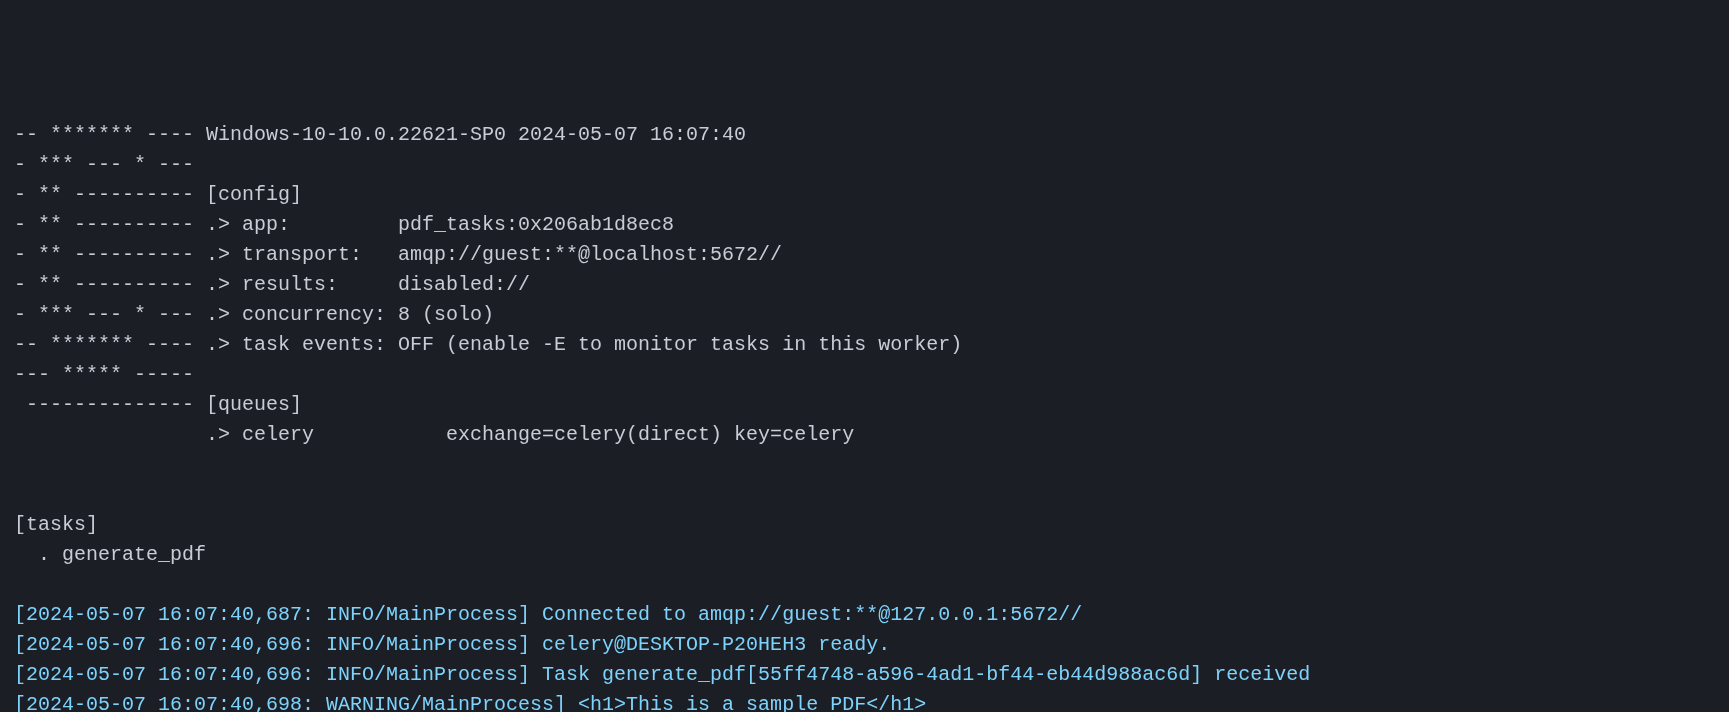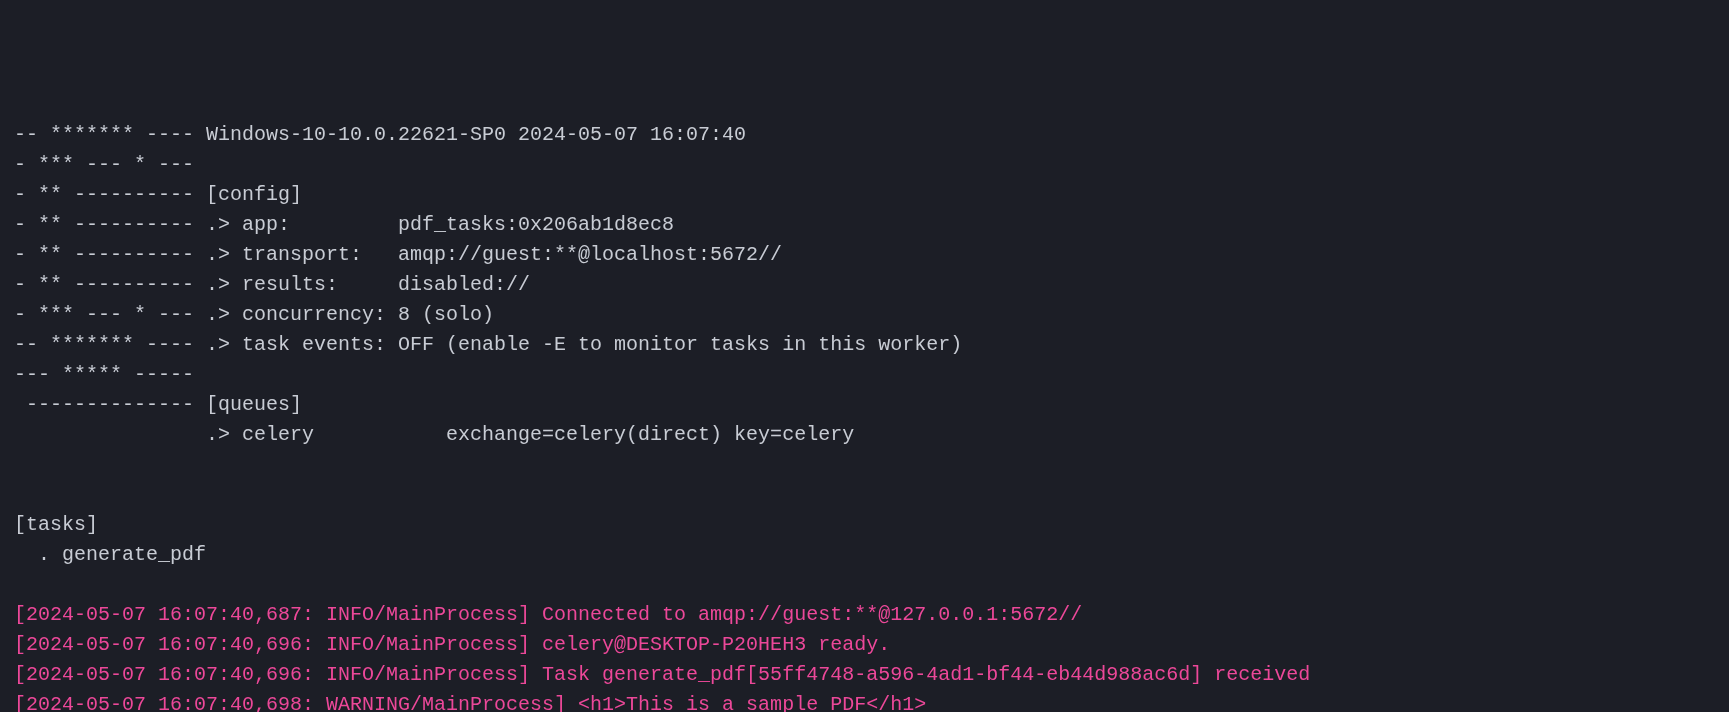--- a/index.html
+++ b/index.html
@@ -13,21 +13,21 @@
       white-space: pre;
       overflow-x: hidden;
       width: 1729px;
       height: 712px;
     }
     .line {
       display: block;
       height: 30px;
     }
     .log-line {
-      color: #ec4899;
+      color: #7dd3fc;
     }
   </style>
 </head>
 <body>
 
 
 
 <span class="line">-- ******* ---- Windows-10-10.0.22621-SP0 2024-05-07 16:07:40</span><span class="line">- *** --- * ---</span><span class="line">- ** ---------- [config]</span><span class="line">- ** ---------- .&gt; app:         pdf_tasks:0x206ab1d8ec8</span><span class="line">- ** ---------- .&gt; transport:   amqp://guest:**@localhost:5672//</span><span class="line">- ** ---------- .&gt; results:     disabled://</span><span class="line">- *** --- * --- .&gt; concurrency: 8 (solo)</span><span class="line">-- ******* ---- .&gt; task events: OFF (enable -E to monitor tasks in this worker)</span><span class="line">--- ***** -----</span><span class="line"> -------------- [queues]</span><span class="line">                .&gt; celery           exchange=celery(direct) key=celery</span><span class="line"></span><span class="line"></span><span class="line">[tasks]</span><span class="line">  . generate_pdf</span><span class="line"></span><span class="line log-line">[2024-05-07 16:07:40,687: INFO/MainProcess] Connected to amqp://guest:**@127.0.0.1:5672//</span><span class="line log-line">[2024-05-07 16:07:40,696: INFO/MainProcess] celery@DESKTOP-P20HEH3 ready.</span><span class="line log-line">[2024-05-07 16:07:40,696: INFO/MainProcess] Task generate_pdf[55ff4748-a596-4ad1-bf44-eb44d988ac6d] received</span><span class="line log-line">[2024-05-07 16:07:40,698: WARNING/MainProcess] &lt;h1&gt;This is a sample PDF&lt;/h1&gt;</span>
 
 

